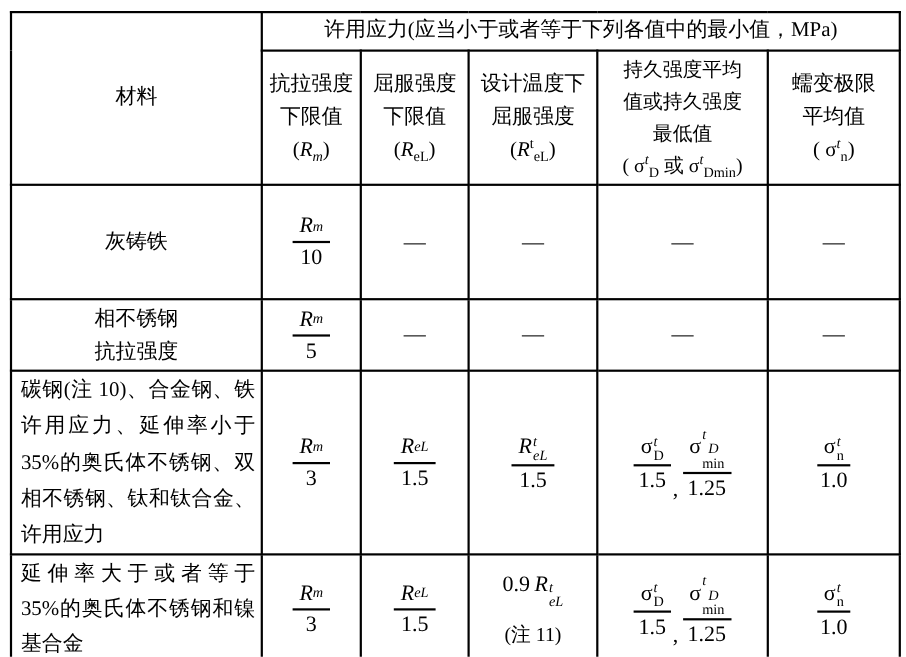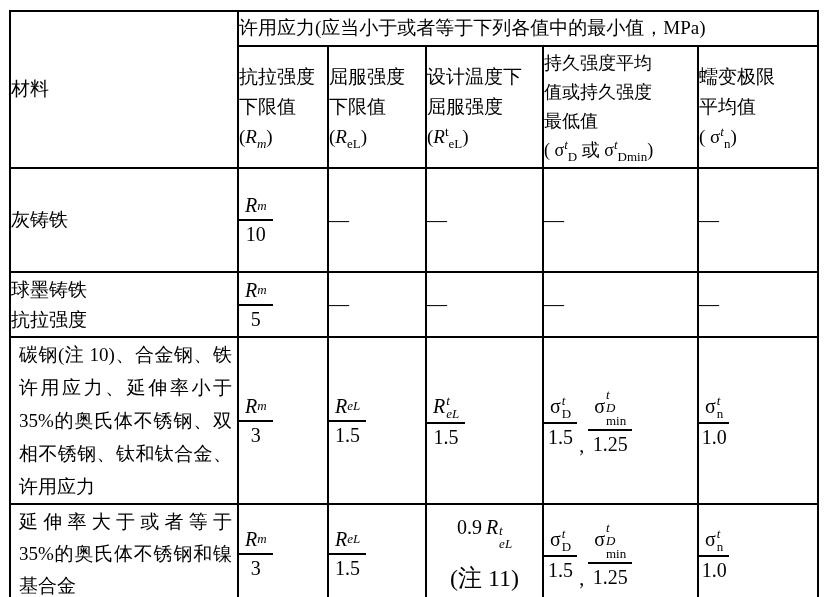--- a/index.html
+++ b/index.html
@@ -5,21 +5,21 @@
   html,body{
     margin:0;padding:0;width:824px;height:597px;background:#ffffff;
     font-family:"Liberation Serif","DejaVu Serif",serif;color:#000;
     overflow:hidden;
   }
   table{
     border-collapse:collapse;table-layout:fixed;
     margin:10px 0 0 9px;width:808px;
   }
   td{
-    border:2px solid #000;vertical-align:middle;
+    border:2px solid #000;text-align:center;vertical-align:middle;
     padding:0;font-size:19px;line-height:1.5;overflow:hidden;
   }
   
   tr.hrow1 td{height:33px}
   tr.hrow2 td{height:120px}
   tr.drow1 td{height:102px}
   tr.drow2 td{height:63px}
   tr.drow3 td{height:165px}
   tr.drow4 td{height:97px}
 
@@ -45,21 +45,21 @@
   
   .ss{display:inline-flex;flex-direction:column;align-items:flex-start;font-size:13px;line-height:1.0;margin-left:1px;transform:translateY(1px)}
   .ss span{display:block}
   
   .duo{display:inline-flex;align-items:center}
   .dcomma{align-self:flex-end;margin:0 4px 0 2px;font-size:20px;line-height:1}
   
   .dash{font-size:20px}
   
   .expr{display:flex;flex-direction:column;align-items:center;gap:16px;font-size:20px;line-height:1.1}
-  .expr .note{font-size:24px}
+  .expr .note{font-size:18px}
   .coef{margin-right:4px}
 </style>
 </head>
 <body>
 
 <table>
   <colgroup>
     <col style="width:228px">
       <col style="width:90px">
       <col style="width:98px">
@@ -121,21 +121,21 @@
       </span>
     </td>
     <td><span class="dash">—</span></td>
     <td><span class="dash">—</span></td>
     <td><span class="dash">—</span></td>
     <td><span class="dash">—</span></td>
   </tr>
 
   <tr class="drow2">
     <td class="mat-center">
-      <span class="cline">球墨铸铁</span>
+      <span class="cline">相不锈钢</span>
       <span class="cline">抗拉强度</span>
     </td>
     <td>
       <span class="frac">
         <span class="fnum">
               <span class="it">R</span>
               <sub class="it">m</sub>
             </span>
         <span class="fden">5</span>
       </span>

